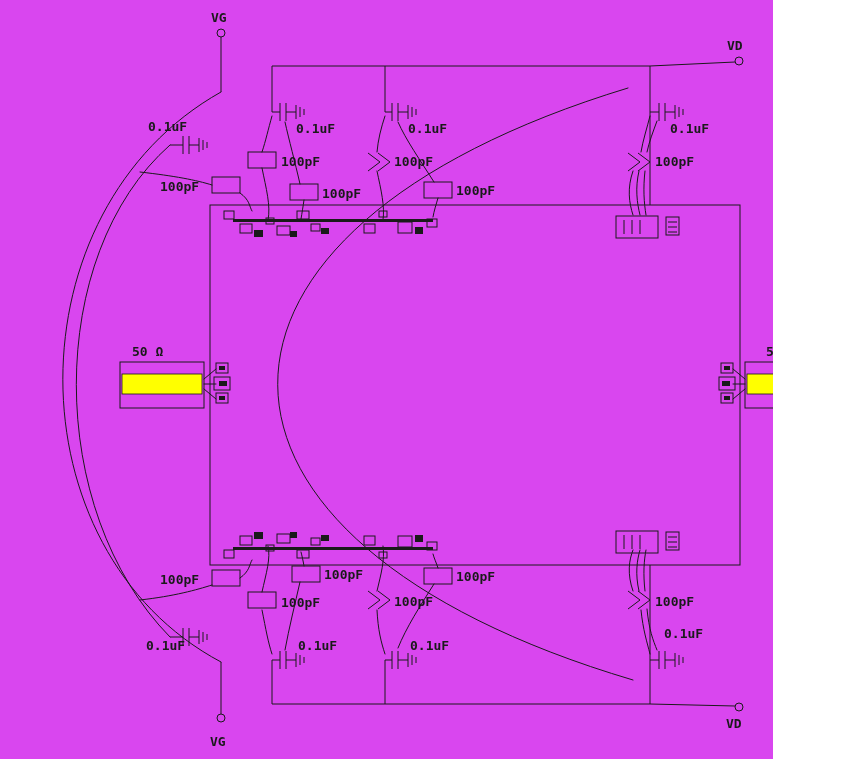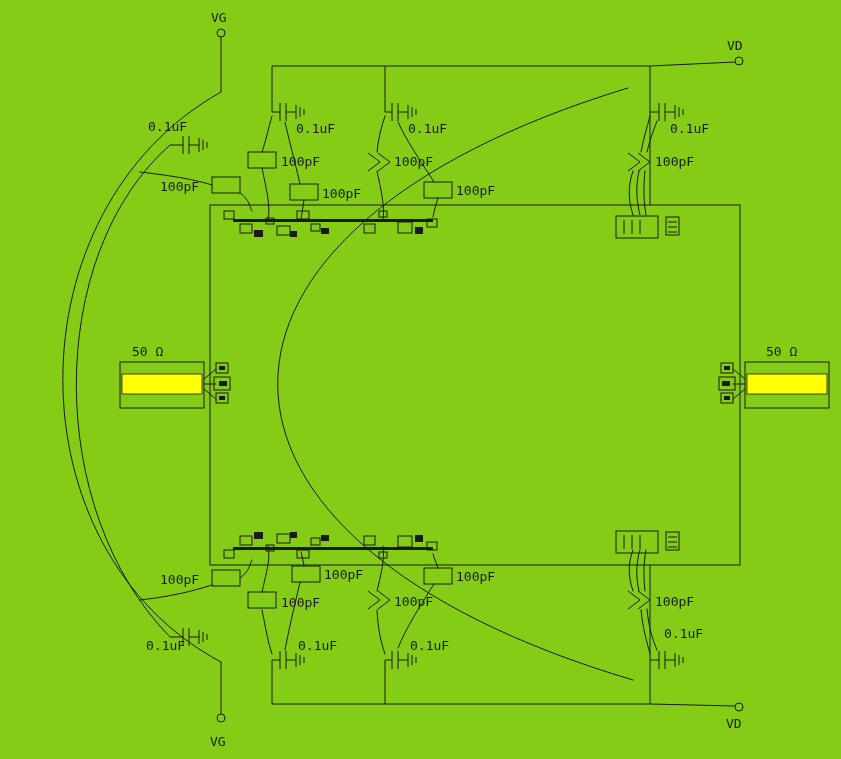--- a/index.html
+++ b/index.html
@@ -1,17 +1,17 @@
 <!DOCTYPE html>
 <html><head>
 <meta charset="utf-8">
 <style>
   html,body { margin:0; padding:0; background:#ffffff; }
-  .canvas { position:relative; width:841px; height:759px; background:#84cc16; overflow:hidden;
-            font-family:"DejaVu Sans Mono", monospace; }
+  .canvas { position:relative; width:773px; height:759px; background:#d946ef; overflow:hidden;
+            font-family:"DejaVu Sans Mono", monospace;font-weight:bold; }
   svg { position:absolute; left:0; top:0; }
   svg text { font-family:"DejaVu Sans Mono", monospace; font-size:13px; fill:#1a1a1a; }
   .s { stroke:#1a1a1a; stroke-width:1; fill:none; }
   .sw { stroke:#1a1a1a; stroke-width:1; fill:none; stroke-linecap:round; }
   .f { fill:#1a1a1a; stroke:none; }
 </style>
 </head>
 <body>
 
 <div class="canvas">

